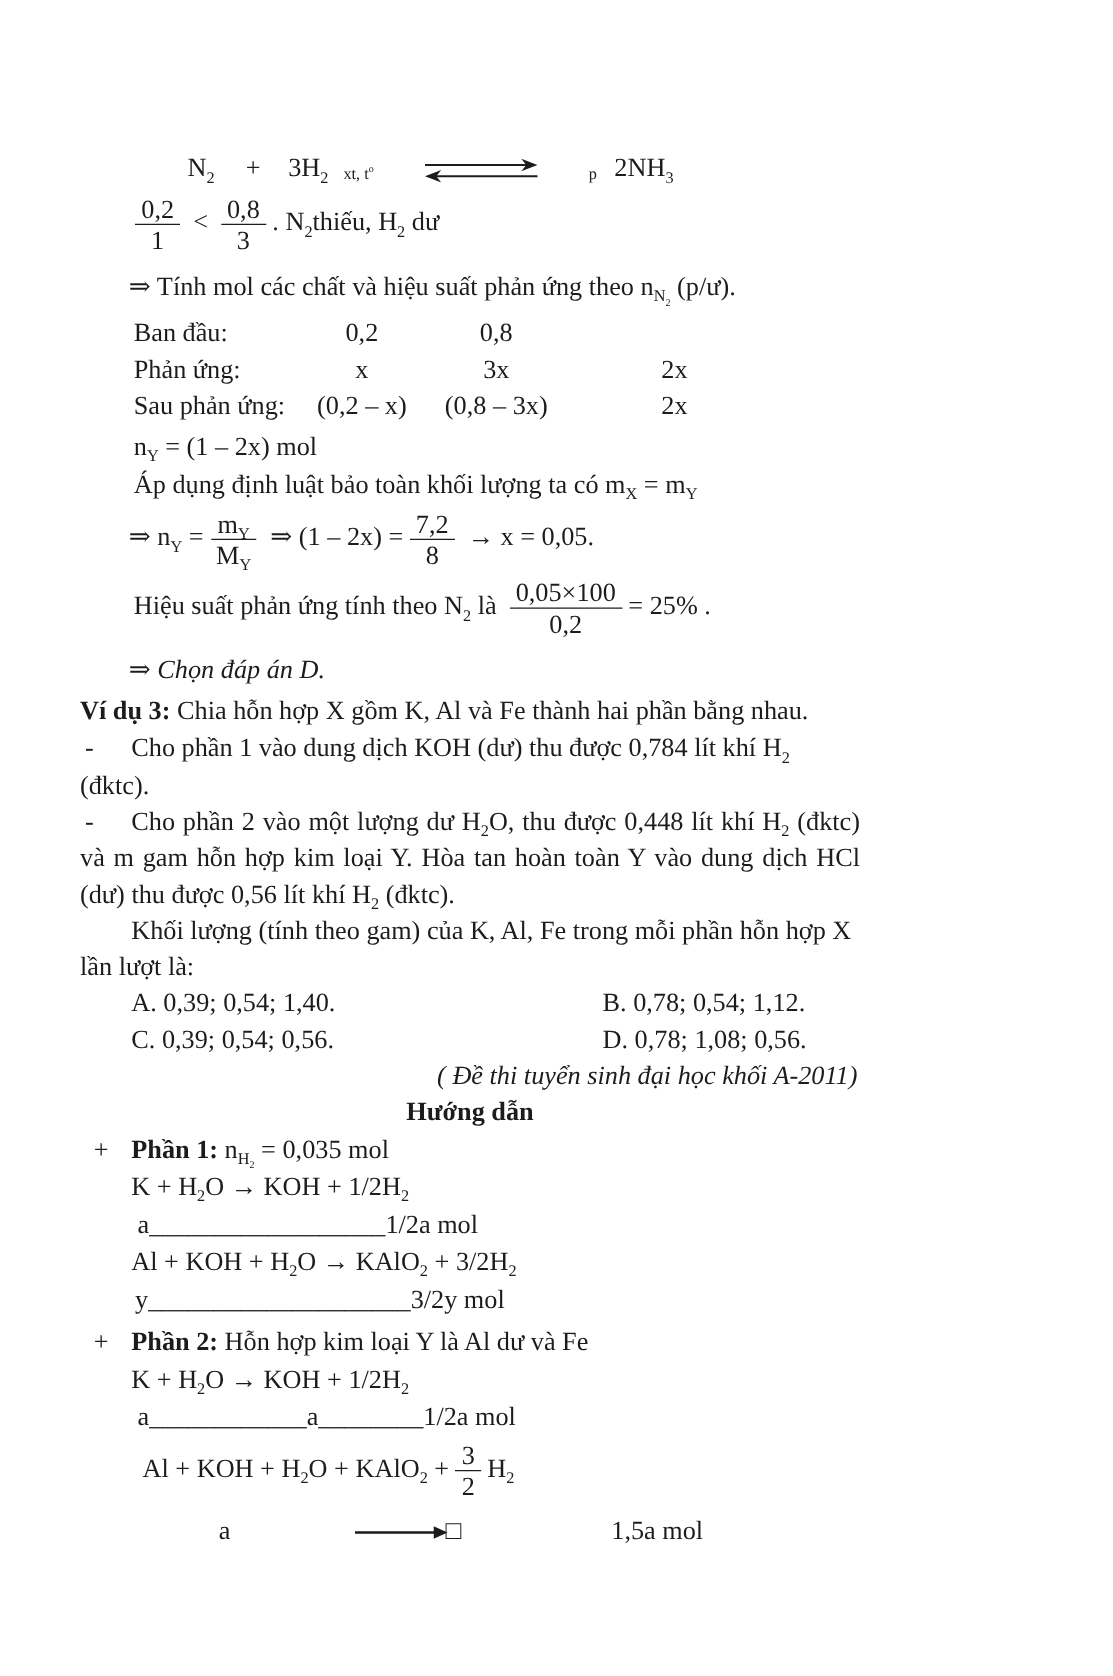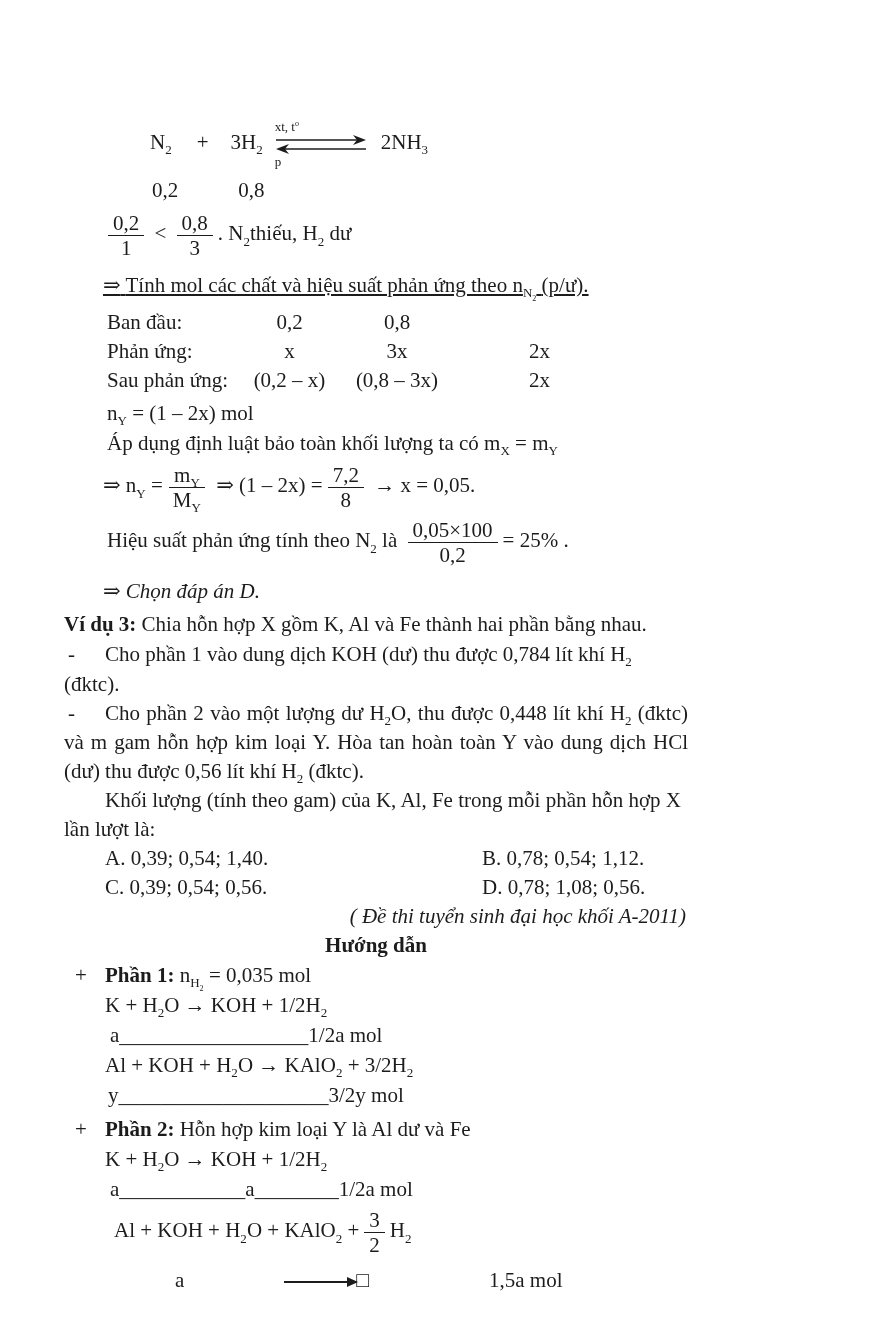--- a/index.html
+++ b/index.html
@@ -21,22 +21,22 @@
   i{font-style:italic;}
   sub{font-size:0.62em;line-height:0;}
   sup{font-size:0.62em;line-height:0;}
   .sp{display:inline-block;height:1px;}
   
   .frac{display:inline-flex;flex-direction:column;align-items:center;
         vertical-align:middle;line-height:24px;margin:0 5px;}
   .frac .fnum{border-bottom:1.6px solid #1c1c1c;padding:0 5px;}
   .frac .fden{padding:0 5px;}
   
-  .equil{display:inline-flex;flex-direction:column;align-items:flex-start;
-         vertical-align:middle;line-height:13px;font-size:13px;margin:0 2px;}
+  .equil{display:inline-flex;flex-direction:row;align-items:flex-end;
+         vertical-align:middle;line-height:13px;font-size:13px;margin:0 2px;gap:40px;}
   .equil .cond{padding:1px 0;}
   
   .long-arrow{display:inline-block;position:relative;width:72px;height:2px;
               background:#1c1c1c;vertical-align:4px;}
   .long-arrow::after{content:"";position:absolute;right:-2px;top:-4.5px;
               width:0;height:0;border-left:11px solid #1c1c1c;
               border-top:5px solid transparent;border-bottom:5px solid transparent;}
   
   .trow{display:flex;align-items:flex-end;margin-left:43px;line-height:29px;}
   .tl{width:130px;}
@@ -44,40 +44,39 @@
   .tc2{width:110px;text-align:center;}
   .tc3{width:175px;text-align:center;}
   .orow{display:flex;align-items:baseline;margin-left:41px;line-height:29px;gap:22px;}
   .ocell{width:355px;}
   .justify{text-align:justify;}
   .dash{display:inline-block;margin-left:4px;width:37px;}
   .bullet-plus{display:inline-block;width:30px;}
   .page-number{position:absolute;left:797px;top:1247px;color:#8f8f8f;font-size:21px;}
   .mt3{margin-top:3px;}.mt4{margin-top:4px;}.mt5{margin-top:5px;}
   .mt6{margin-top:6px;}.mt8{margin-top:8px;}.mt9{margin-top:9px;}
-  .mt10{margin-top:10px;text-decoration:underline;}
+  .mt10{margin-top:10px;}
   .lh29{line-height:29px;}
 </style>
 </head>
 <body>
 
 <div class="page">
 
   <p><span class="sp" style="width:86px"></span><span><span>N</span><sub>2</sub></span><span class="sp" style="width:25px"></span><span>+</span><span class="sp" style="width:22px"></span><span><span>3H</span><sub>2</sub></span><span class="sp" style="width:10px"></span><span class="equil">
         <span class="cond"><span>xt, t</span><sup>o</sup></span>
         <svg width="92" height="20" viewBox="0 0 92 20">
           <line x1="1" y1="6" x2="88" y2="6" stroke="#1c1c1c" stroke-width="1.6"></line>
           <polygon points="91,6 78,1 82,6 78,11" fill="#1c1c1c"></polygon>
           <line x1="4" y1="15" x2="91" y2="15" stroke="#1c1c1c" stroke-width="1.6"></line>
           <polygon points="1,15 14,10 10,15 14,20" fill="#1c1c1c"></polygon>
         </svg>
         <span class="cond">p</span>
       </span><span class="sp" style="width:12px"></span><span><span>2NH</span><sub>3</sub></span></p>
 
-  <p class="mt6"><span class="sp" style="width:88px"></span><span>0,2</span><span class="sp" style="width:60px"></span><span>0,8</span></p>
 
   <p class="mt6"><span class="sp" style="width:39px"></span><span class="frac">
         <span class="fnum">0,2</span>
         <span class="fden">1</span>
       </span> <span>&lt;</span> <span class="frac">
         <span class="fnum">0,8</span>
         <span class="fden">3</span>
       </span><span>. N</span><sub>2</sub><span>thiếu, H</span><sub>2</sub> <span>dư</span></p>
 
   <p class="mt10"><span class="sp" style="width:39px"></span><span>⇒</span> <span>Tính mol các chất và hiệu suất phản ứng theo n</span><sub><span>N</span><sub>2</sub></sub> <span>(p/ư).</span></p>

